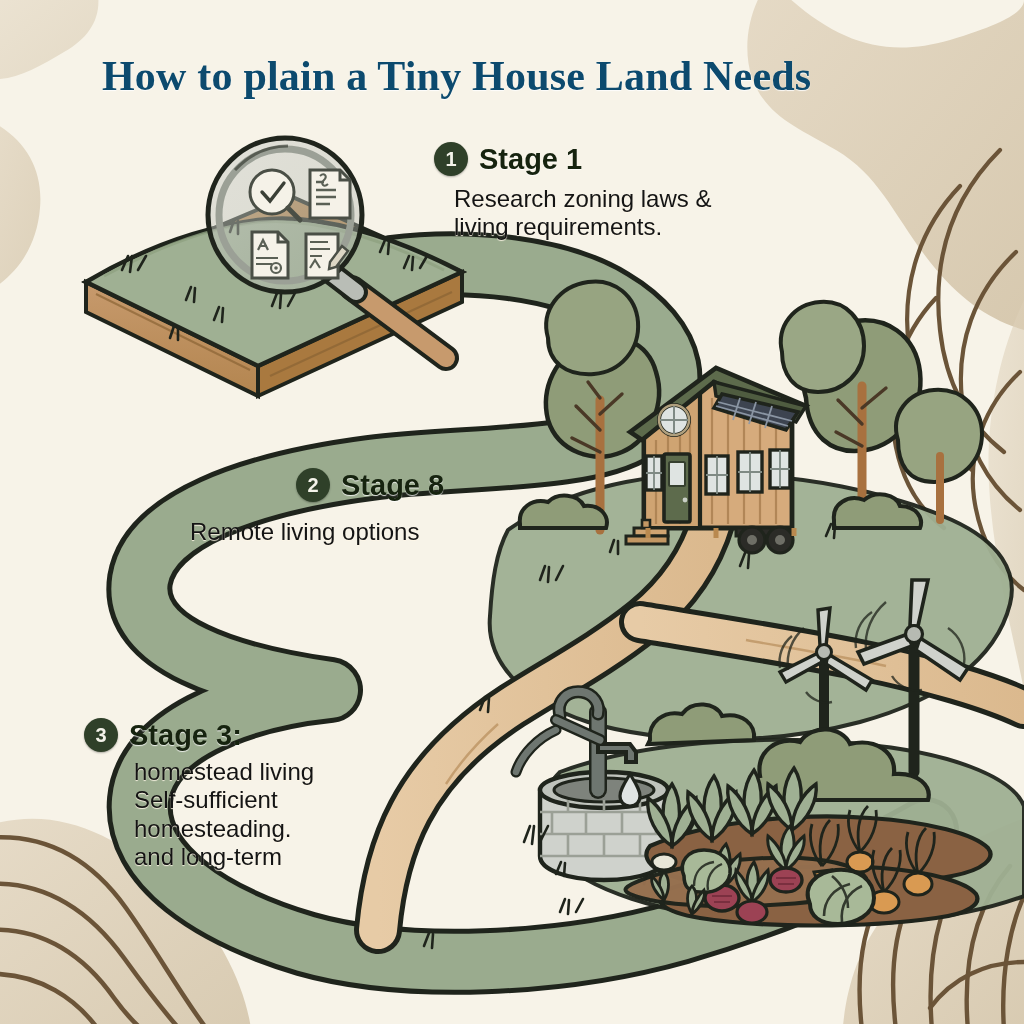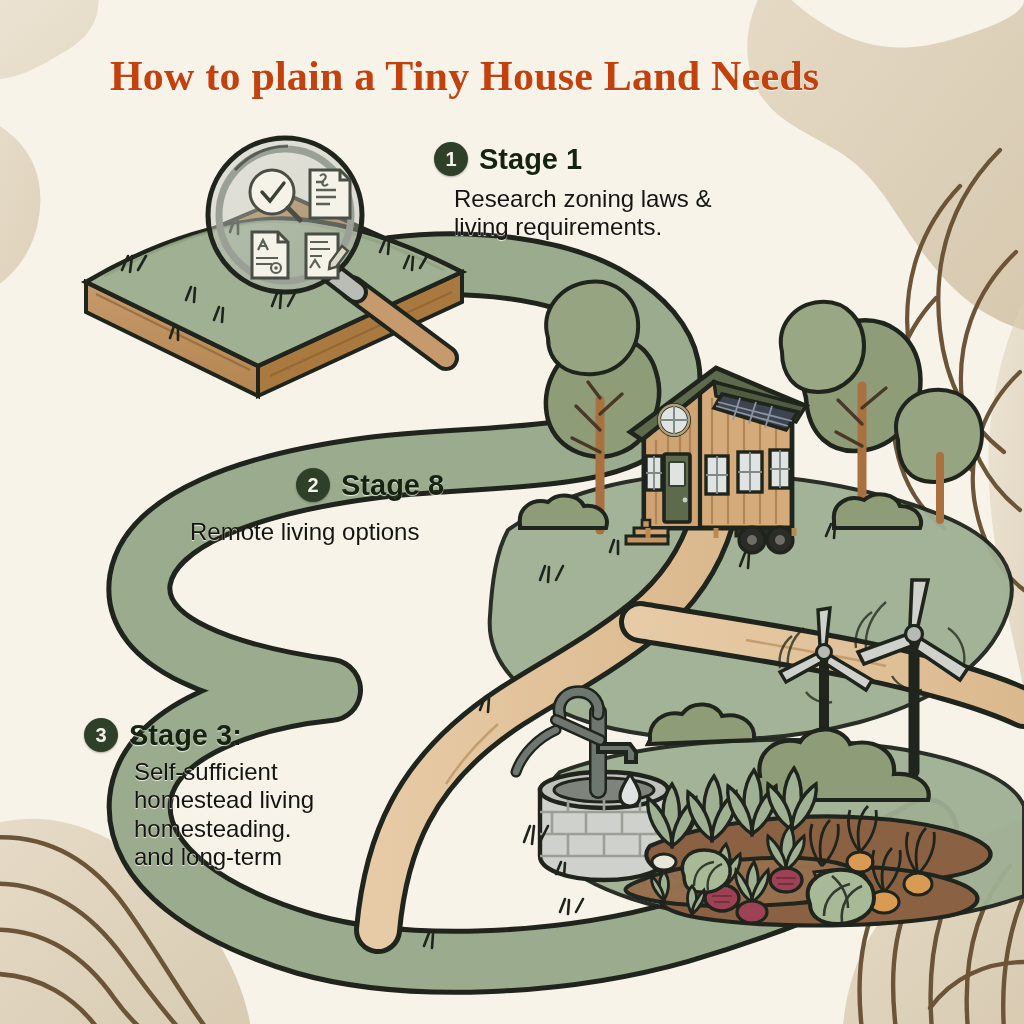--- a/index.html
+++ b/index.html
@@ -26,27 +26,27 @@
     position: absolute;
     inset: 0;
     width: 1024px;
     height: 1024px;
     pointer-events: none;
   }
   .txtlayer > * { pointer-events: auto; }
 
   .title {
     position: absolute;
-    left: 110px;
+    left: 102px;
     top: 52px;
     width: 830px;
     font-family: "Liberation Serif", serif;
     font-size: 42px;
     font-weight: 700;
-    color: #c2410c;
+    color: #0c4a6e;
     letter-spacing: 0.2px;
     text-shadow: 0 1px 1px rgba(255,255,255,.85);
   }
 
   .stage { position: absolute; }
   .stage-head {
     display: flex;
     align-items: center;
     gap: 11px;
   }
@@ -654,21 +654,21 @@
         <div>Remote living options</div>
       </div>
     </div>
 
     <div class="stage" id="stage-3">
       <div class="stage-head">
         <div class="badge">3</div>
         <div class="stage-title">Stage 3:</div>
       </div>
       <div class="stage-body">
+        <div>homestead living</div>
         <div>Self-sufficient</div>
-        <div>homestead living</div>
         <div>homesteading.</div>
         <div>and long-term</div>
       </div>
     </div>
 
   </div>
 </div>
 
 </body></html>

